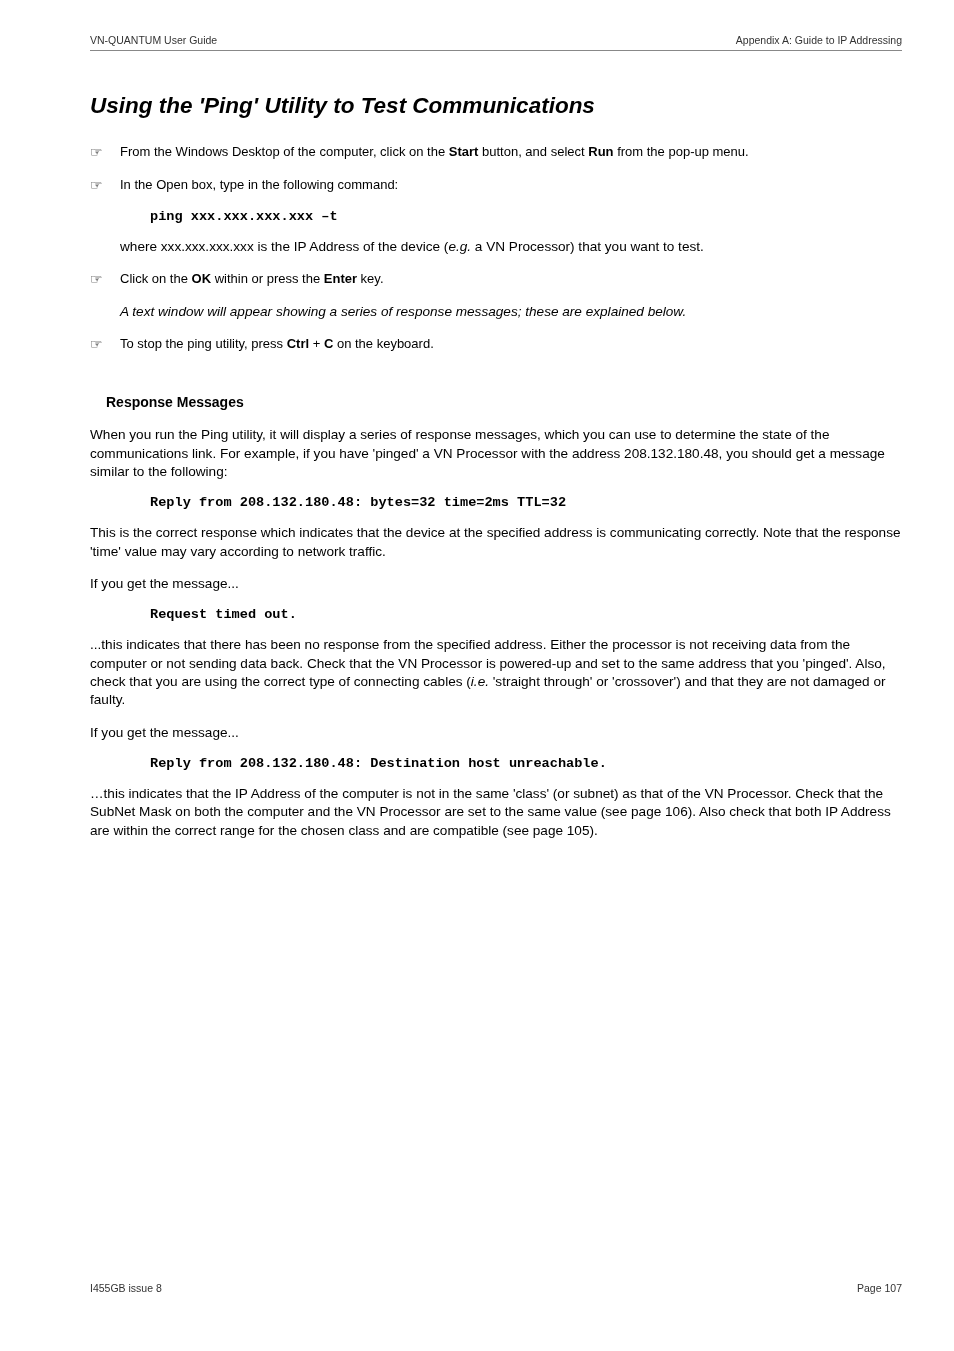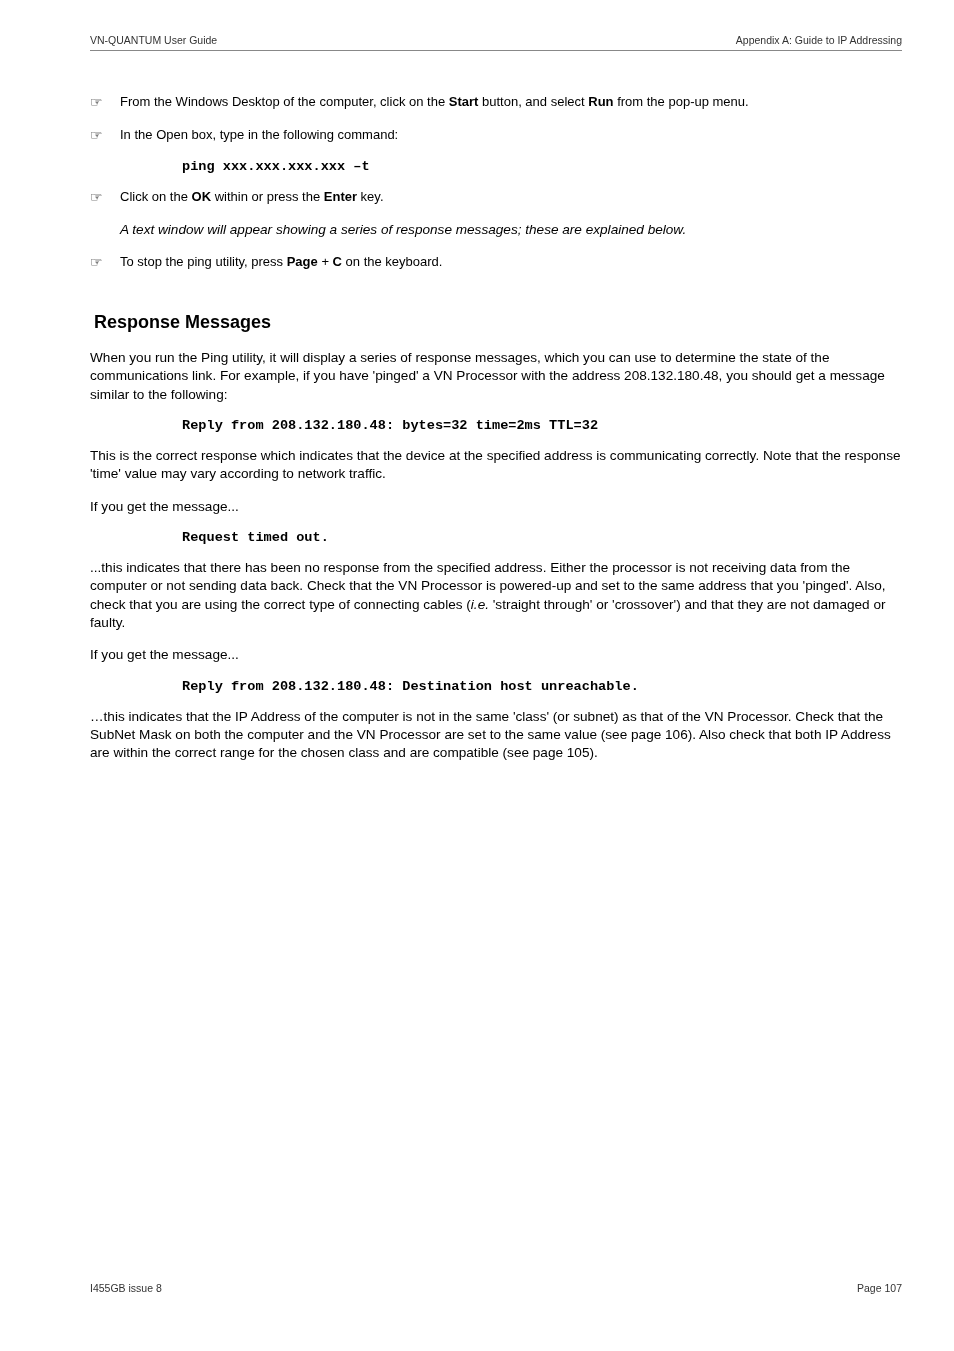--- a/index.html
+++ b/index.html
@@ -58,26 +58,26 @@
     margin-bottom: 14px;
     font-size: 13.6px;
     line-height: 1.35;
   }
   .italic { font-style: italic; }
   .bold { font-weight: bold; }
   .code-indent {
     font-family: "Courier New", monospace;
     font-weight: bold;
     font-size: 13.6px;
-    margin: 0 0 14px 92px;
+    margin: 0 0 14px 60px;
   }
   h2.sub-title {
-    font-size: 18px;
+    font-size: 14px;
     font-weight: bold;
-    margin: 26px 0 16px 4px;
+    margin: 26px 0 16px 16px;
   }
   .footer-space { flex: 1; }
   .footer-row {
     display: flex;
     justify-content: space-between;
     font-size: 10.5px;
     color: #333;
     margin-top: 40px;
   }
 </style>
@@ -85,51 +85,55 @@
 <body>
 
 <div class="page">
 
   <div class="header-row">
     <span>VN-QUANTUM User Guide</span>
     <span>Appendix A: Guide to IP Addressing</span>
   </div>
   <hr class="header-rule">
 
+  <h1 class="section-title">Using the 'Ping' Utility to Test Communications</h1>
 
 
   <div class="step">
     <span class="pointer">☞</span>
     <div class="step-body">
       <span>From the Windows Desktop of the computer, click on the </span><span class="bold">Start</span><span> button, and select </span><span class="bold">Run</span><span> from the pop-up menu.</span>
     </div>
   </div>
 
 
   <div class="step">
     <span class="pointer">☞</span>
     <div class="step-body">In the Open box, type in the following command:</div>
   </div>
 
   <div class="code-indent">ping xxx.xxx.xxx.xxx –t</div>
 
+  <div class="indent-block">
+    <span>where xxx.xxx.xxx.xxx is the IP Address of the device (</span><span class="italic">e.g.</span><span> a VN Processor) that you want to test.</span>
+  </div>
 
   <div class="step">
     <span class="pointer">☞</span>
     <div class="step-body">
       <span>Click on the </span><span class="bold">OK</span><span> within or press the </span><span class="bold">Enter</span><span> key.</span>
     </div>
   </div>
 
   <div class="indent-block italic">A text window will appear showing a series of response messages; these are explained below.</div>
 
   <div class="step">
     <span class="pointer">☞</span>
     <div class="step-body">
-      <span>To stop the ping utility, press </span><span class="bold">Page</span><span> + </span><span class="bold">C</span><span> on the keyboard.</span>
+      <span>To stop the ping utility, press </span><span class="bold">Ctrl</span><span> + </span><span class="bold">C</span><span> on the keyboard.</span>
     </div>
   </div>
 
   <h2 class="sub-title">Response Messages</h2>
 
   <p>When you run the Ping utility, it will display a series of response messages, which you can use to determine the state of the communications link. For example, if you have 'pinged' a VN Processor with the address 208.132.180.48, you should get a message similar to the following:</p>
 
   <div class="code-indent">Reply from 208.132.180.48: bytes=32 time=2ms TTL=32</div>
 
   <p>This is the correct response which indicates that the device at the specified address is communicating correctly. Note that the response 'time' value may vary according to network traffic.</p>

